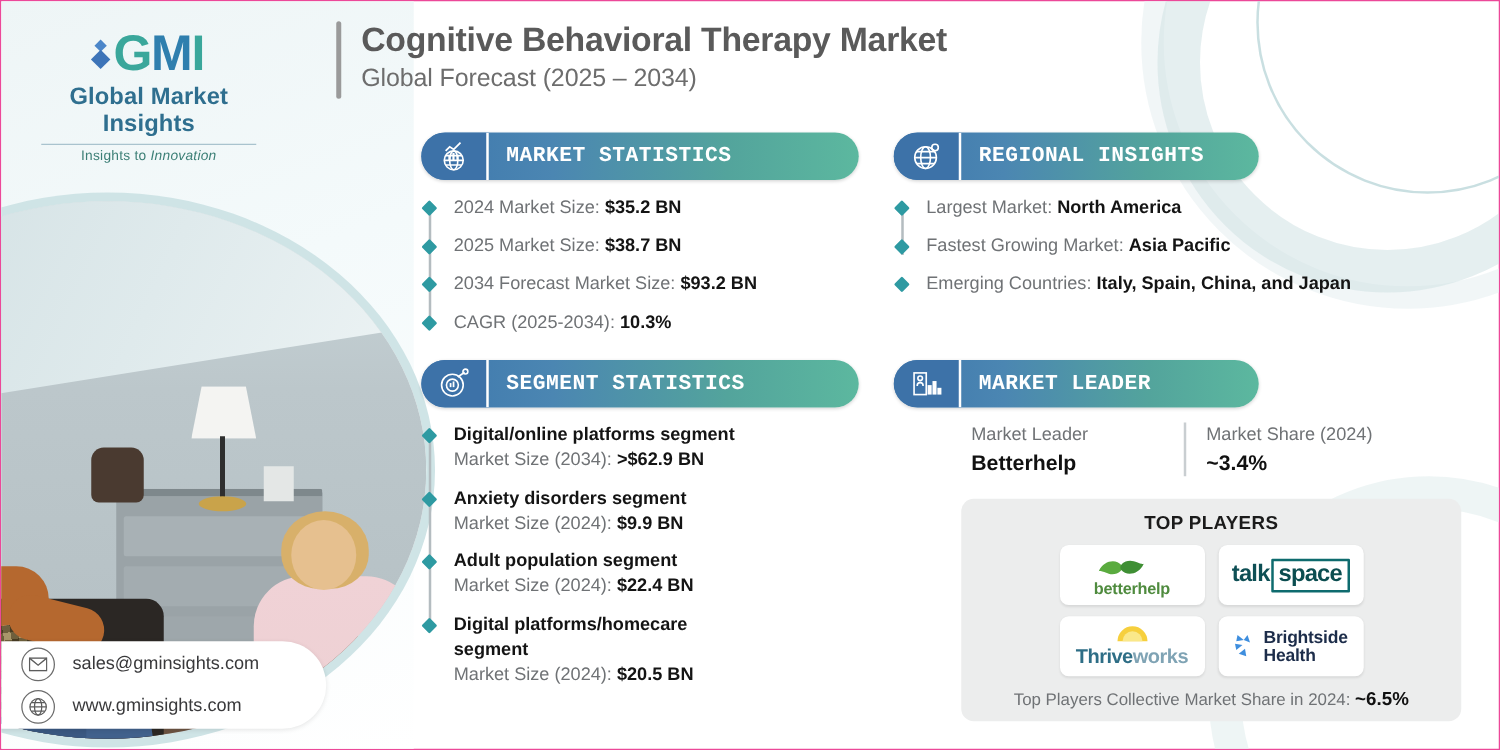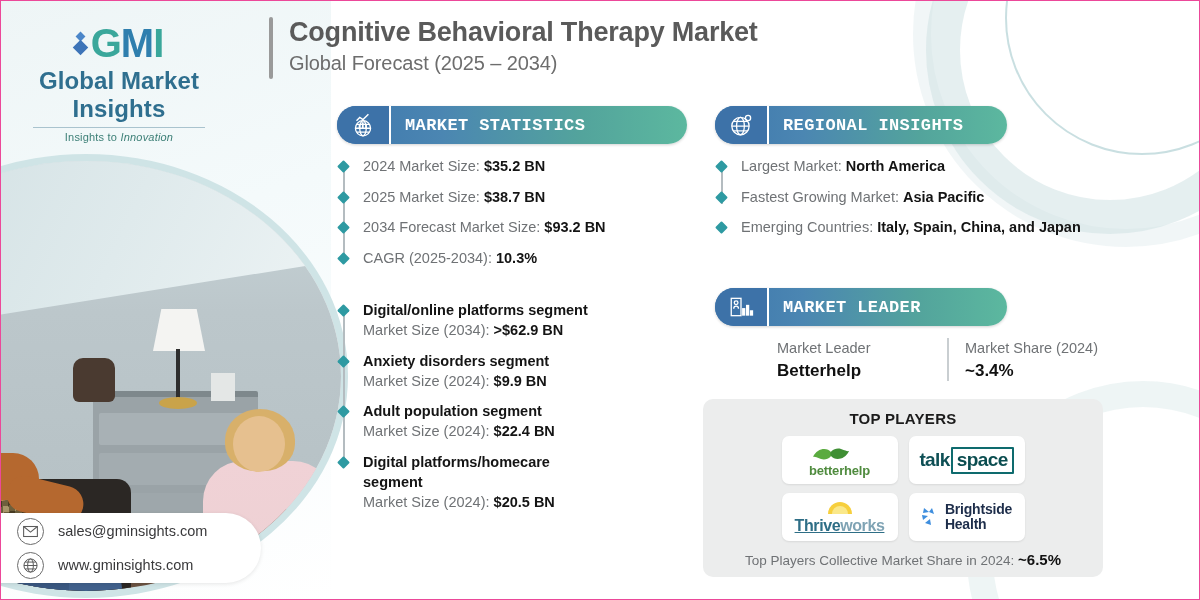--- a/index.html
+++ b/index.html
@@ -70,21 +70,21 @@
 
   
   .logo{position:absolute;left:18px;top:22px;width:200px;text-align:center;}
   .logo-row{display:flex;align-items:center;justify-content:center;gap:5px;}
   .logo-diamonds{display:flex;flex-direction:column;gap:2px;}
   .dia{width:11px;height:11px;background:#3d74b8;transform:rotate(45deg);}
   .dia.small{width:7px;height:7px;background:#4b86c9;margin-left:2px;}
   .logo-gmi{font-size:40px;font-weight:700;letter-spacing:-1px;color:#3aa79b;
     font-family:"Liberation Sans",sans-serif;line-height:1;}
   .logo-gmi .m{color:#2f7fae;}
-  .logo-name{font-size:24px;font-weight:700;color:#2f6f8f;margin-top:4px;letter-spacing:.1px;}
+  .logo-name{font-size:19px;font-weight:700;color:#2f6f8f;margin-top:4px;letter-spacing:.1px;}
   .logo-rule{height:1px;background:#a9c3ce;margin:4px 14px 3px;}
   .logo-tag{font-size:11px;color:#3c7f76;font-style:italic;letter-spacing:.2px;}
   .logo-tag b{font-style:normal;font-weight:400;}
 
   
   .title-block{position:absolute;left:268px;top:16px;display:flex;gap:16px;}
   .title-bar{width:4px;height:62px;background:#9a9a9a;border-radius:2px;}
   .title-main{font-size:27px;font-weight:700;color:#5a5a5a;letter-spacing:-.2px;line-height:1.18;}
   .title-sub{font-size:20px;color:#6d6d6d;margin-top:3px;letter-spacing:-.1px;}
 
@@ -115,37 +115,37 @@
   .sec2-right{position:absolute;left:714px;top:287px;width:300px;}
 
   
   .ml-body{display:flex;margin-top:12px;padding-left:62px;}
   .ml-col{min-width:170px;}
   .ml-col.right{padding-left:16px;border-left:2px solid #c9ced1;}
   .ml-cap{font-size:14.5px;color:#6f7275;line-height:1.5;}
   .ml-big{font-size:17px;font-weight:700;color:#111;margin-top:1px;}
 
   
-  .tp{position:absolute;left:702px;top:398px;width:400px;height:178px;
+  .tp{position:absolute;left:768px;top:398px;width:400px;height:178px;
     background:#eceded;border-radius:10px;padding:6px 0 0;box-sizing:border-box;}
   .tp-title{text-align:center;font-size:15px;font-weight:700;color:#1b1b1b;letter-spacing:.3px;margin-top:5px;}
   .tp-row{display:flex;justify-content:center;gap:11px;margin-top:9px;}
   .tp-card{background:#fff;border-radius:7px;width:116px;height:48px;display:flex;
     align-items:center;justify-content:center;box-shadow:0 1px 2px rgba(0,0,0,.09);}
   .tp-foot{text-align:center;font-size:13.5px;color:#6f7275;margin-top:10px;}
   .tp-foot b{color:#111;font-size:15px;}
 
   
   .bh-word{font-size:13px;font-weight:700;color:#4f8b3e;letter-spacing:-.2px;}
   .bh-leaf{display:block;}
   .ts{display:flex;align-items:center;font-size:19px;font-weight:700;color:#0e4f55;letter-spacing:-.6px;}
   .ts-box{border:2.4px solid #0e6b6e;padding:0 4px 1px;margin-left:1px;border-radius:1px;color:#0b4d50;}
   .amw{display:flex;align-items:center;gap:4px;}
   .amw-word{font-size:19px;font-weight:600;color:#2b5ea8;letter-spacing:-.5px;}
-  .thw{font-size:16px;font-weight:600;color:#2e6e86;letter-spacing:-.4px;text-decoration:underline;}
+  .thw{font-size:16px;font-weight:600;color:#2e6e86;letter-spacing:-.4px;}
   .thw em{font-style:normal;color:#7fa3b4;}
   .bs-word{font-size:14px;font-weight:700;color:#1d2d4a;line-height:1.04;letter-spacing:-.2px;}
 
   
   .contact{position:absolute;left:-18px;top:512px;width:278px;height:70px;background:#ffffff;
     border-radius:0 36px 36px 0;display:flex;flex-direction:column;justify-content:center;
     padding-left:34px;box-sizing:border-box;gap:7px;box-shadow:0 1px 4px rgba(0,0,0,.10);}
   .c-row{display:flex;align-items:center;gap:14px;}
   .c-ico{width:25px;height:25px;border:1.6px solid #6c6c6c;border-radius:50%;
     display:flex;align-items:center;justify-content:center;flex:0 0 25px;}
@@ -278,20 +278,33 @@
         <div class="blabel"><span>Fastest Growing Market: </span><span class="bval">Asia Pacific</span></div>
         </div>
       <div class="bitem">
           <span class="bdot"></span>
         <div class="blabel" style="max-width:370px;"><span>Emerging Countries: </span><span class="bval">Italy, Spain, China, and Japan</span></div>
         </div>
     </div>
   </div>
 
   <div class="sec2-left">
+    <div class="pill">
+      <div class="pill-ico">
+        <svg viewBox="0 0 24 24" fill="none" stroke="#fff" stroke-width="1.2">
+          <circle cx="11" cy="13" r="8"></circle>
+            <circle cx="11" cy="13" r="4.4"></circle>
+          <rect x="9" y="11.5" width="1.3" height="3" fill="#fff" stroke="none"></rect>
+          <rect x="11.2" y="10.3" width="1.3" height="4.2" fill="#fff" stroke="none"></rect>
+          <line x1="15" y1="7" x2="20" y2="3.5"></line>
+            <circle cx="20.6" cy="3" r="1.8"></circle>
+        </svg>
+      </div>
+      <div class="pill-title">SEGMENT STATISTICS</div>
+    </div>
     <div class="blist">
       <div class="spine" style="top:10px;bottom:46px;"></div>
       <div class="bitem">
           <span class="bdot"></span>
         <div class="bhead">Digital/online platforms segment</div>
         <div class="bsub"><span>Market Size (2034): </span><span class="bval">&gt;$62.9 BN</span></div>
         </div>
       <div class="bitem">
           <span class="bdot"></span>
         <div class="bhead">Anxiety disorders segment</div>

